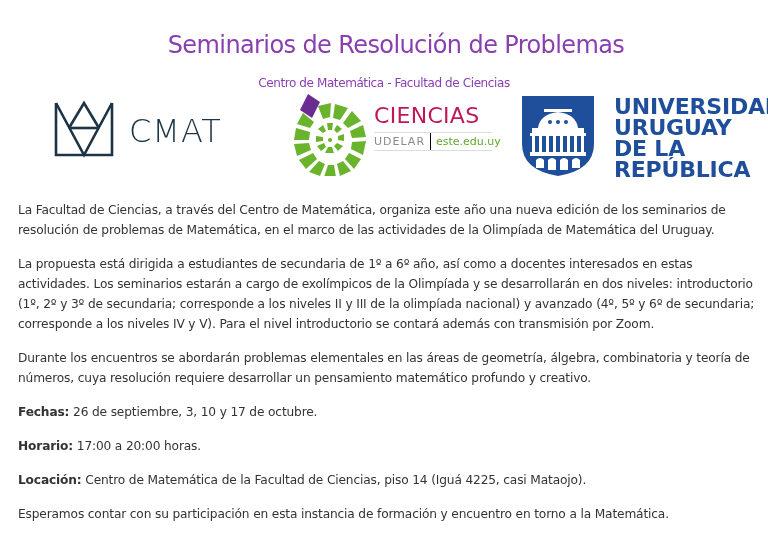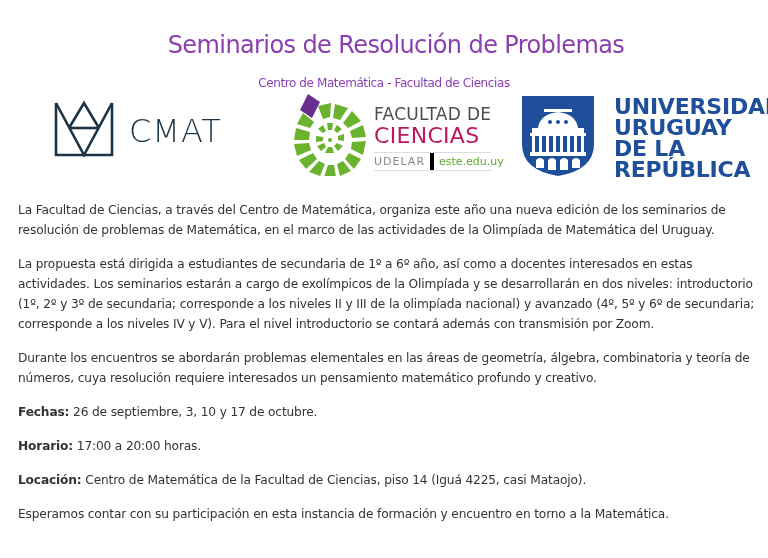--- a/index.html
+++ b/index.html
@@ -24,21 +24,21 @@
       color: #1c3445; font-size: 32px; letter-spacing: 1px; margin-left: 14px;
     }
     .logo-fc { position: absolute; left: 286px; top: 2px; }
     .fc-text { position: absolute; left: 88px; top: 14px; width: 120px; }
     .fc-line1 { font-family: "DejaVu Sans", sans-serif; color: #4d4d4d; font-size: 17px; letter-spacing: 0.3px; line-height: 20px; white-space: nowrap; }
     .fc-line2 { font-family: "DejaVu Sans", sans-serif; color: #be185d; font-size: 22px; font-weight: normal; letter-spacing: 0.3px; line-height: 24px; white-space: nowrap; }
     .fc-bottom {
       margin-top: 4px; border-top: 1px solid #dddddd; border-bottom: 1px solid #dddddd;
       font-size: 11px; line-height: 17px; white-space: nowrap; width: 118px; display: flex;
     }
-    .fc-udelar { color: #8a8a8a; letter-spacing: 1px; padding-right: 5px; border-right: 4px solid #000000; }
+    .fc-udelar { color: #8a8a8a; letter-spacing: 1px; padding-right: 5px; border-right: 1px solid #000000; }
     .fc-url { color: #5fa82a; padding-left: 5px; }
     .logo-udelar { position: absolute; left: 520px; top: 6px; display: flex; align-items: center; }
     .udelar-text { margin-left: 18px; color: #1f4f9a; font-size: 22px; font-weight: bold; line-height: 21px; letter-spacing: -0.2px; }
     .content {
       position: absolute; left: 18px; top: 200px; width: 740px;
       font-family: "DejaVu Sans", sans-serif; font-size: 12.2px; line-height: 20px; color: #333333;
       letter-spacing: -0.15px;
     }
     .content p { margin: 0 0 14px 0; }
     .content b { color: #333333; }
@@ -98,21 +98,20 @@
             <path d="M14,3 L8,2 L8,-2 L14,-4 Z"></path>
             <path d="M12,-9 L7,-5 L4,-8 L7,-13 Z"></path>
             <path d="M3,-15 L2,-8 L-2,-8 L-3,-15 Z"></path>
             <path d="M-7,-13 L-4,-7 L-7,-5 L-12,-9 Z"></path>
             <circle cx="0" cy="2" r="2"></circle>
           </g>
         </g>
       </svg>
     </span>
     <div class="fc-text">
-      <div class="fc-line1">FACULTAD DE</div>
       <div class="fc-line2">CIENCIAS</div>
       <div class="fc-bottom">
         <span class="fc-udelar">UDELAR</span>
         <span class="fc-url">este.edu.uy</span>
       </div>
     </div>
   </div>
 
   <div class="logo-udelar">
     <span>
@@ -148,18 +147,18 @@
       <div>UNIVERSIDAD</div>
       <div>URUGUAY</div>
       <div>DE LA REPÚBLICA</div>
     </div>
   </div>
 </div>
 
 <div class="content">
   <p>La Facultad de Ciencias, a través del Centro de Matemática, organiza este año una nueva edición de los seminarios de resolución de problemas de Matemática, en el marco de las actividades de la Olimpíada de Matemática del Uruguay.</p>
   <p>La propuesta está dirigida a estudiantes de secundaria de 1º a 6º año, así como a docentes interesados en estas actividades. Los seminarios estarán a cargo de exolímpicos de la Olimpíada y se desarrollarán en dos niveles: introductorio (1º, 2º y 3º de secundaria; corresponde a los niveles II y III de la olimpíada nacional) y avanzado (4º, 5º y 6º de secundaria; corresponde a los niveles IV y V). Para el nivel introductorio se contará además con transmisión por Zoom.</p>
-  <p>Durante los encuentros se abordarán problemas elementales en las áreas de geometría, álgebra, combinatoria y teoría de números, cuya resolución requiere interesados un pensamiento matemático profundo y creativo.</p>
+  <p>Durante los encuentros se abordarán problemas elementales en las áreas de geometría, álgebra, combinatoria y teoría de números, cuya resolución requiere desarrollar un pensamiento matemático profundo y creativo.</p>
   <p><b>Fechas:</b><span> 26 de septiembre, 3, 10 y 17 de octubre.</span></p>
   <p><b>Horario:</b><span> 17:00 a 20:00 horas.</span></p>
   <p><b>Locación:</b><span> Centro de Matemática de la Facultad de Ciencias, piso 14 (Iguá 4225, casi Mataojo).</span></p>
   <p>Esperamos contar con su participación en esta instancia de formación y encuentro en torno a la Matemática.</p>
 </div>
 
 </body></html>

